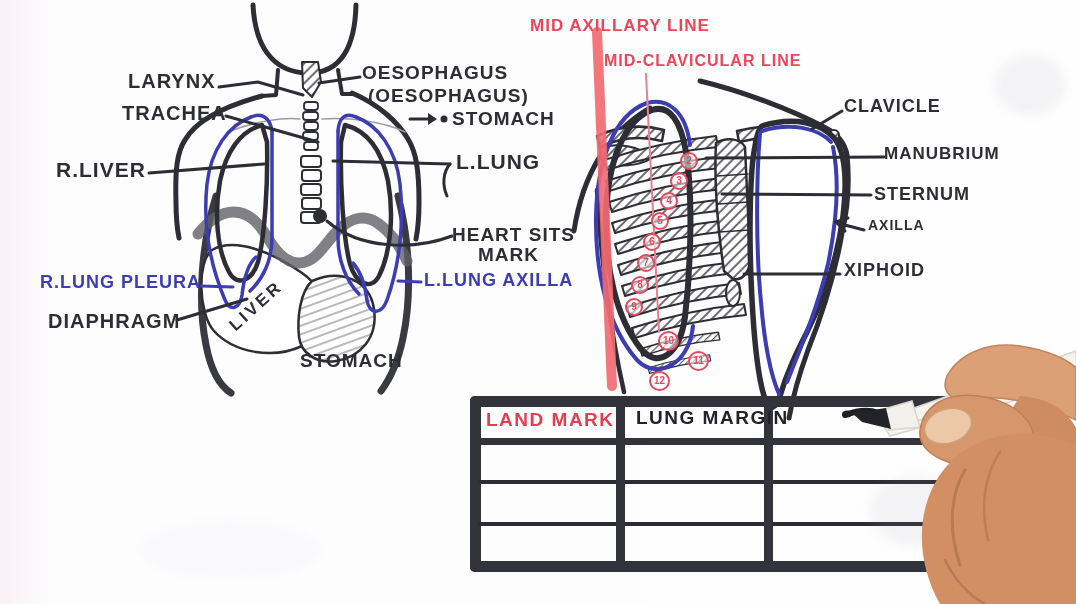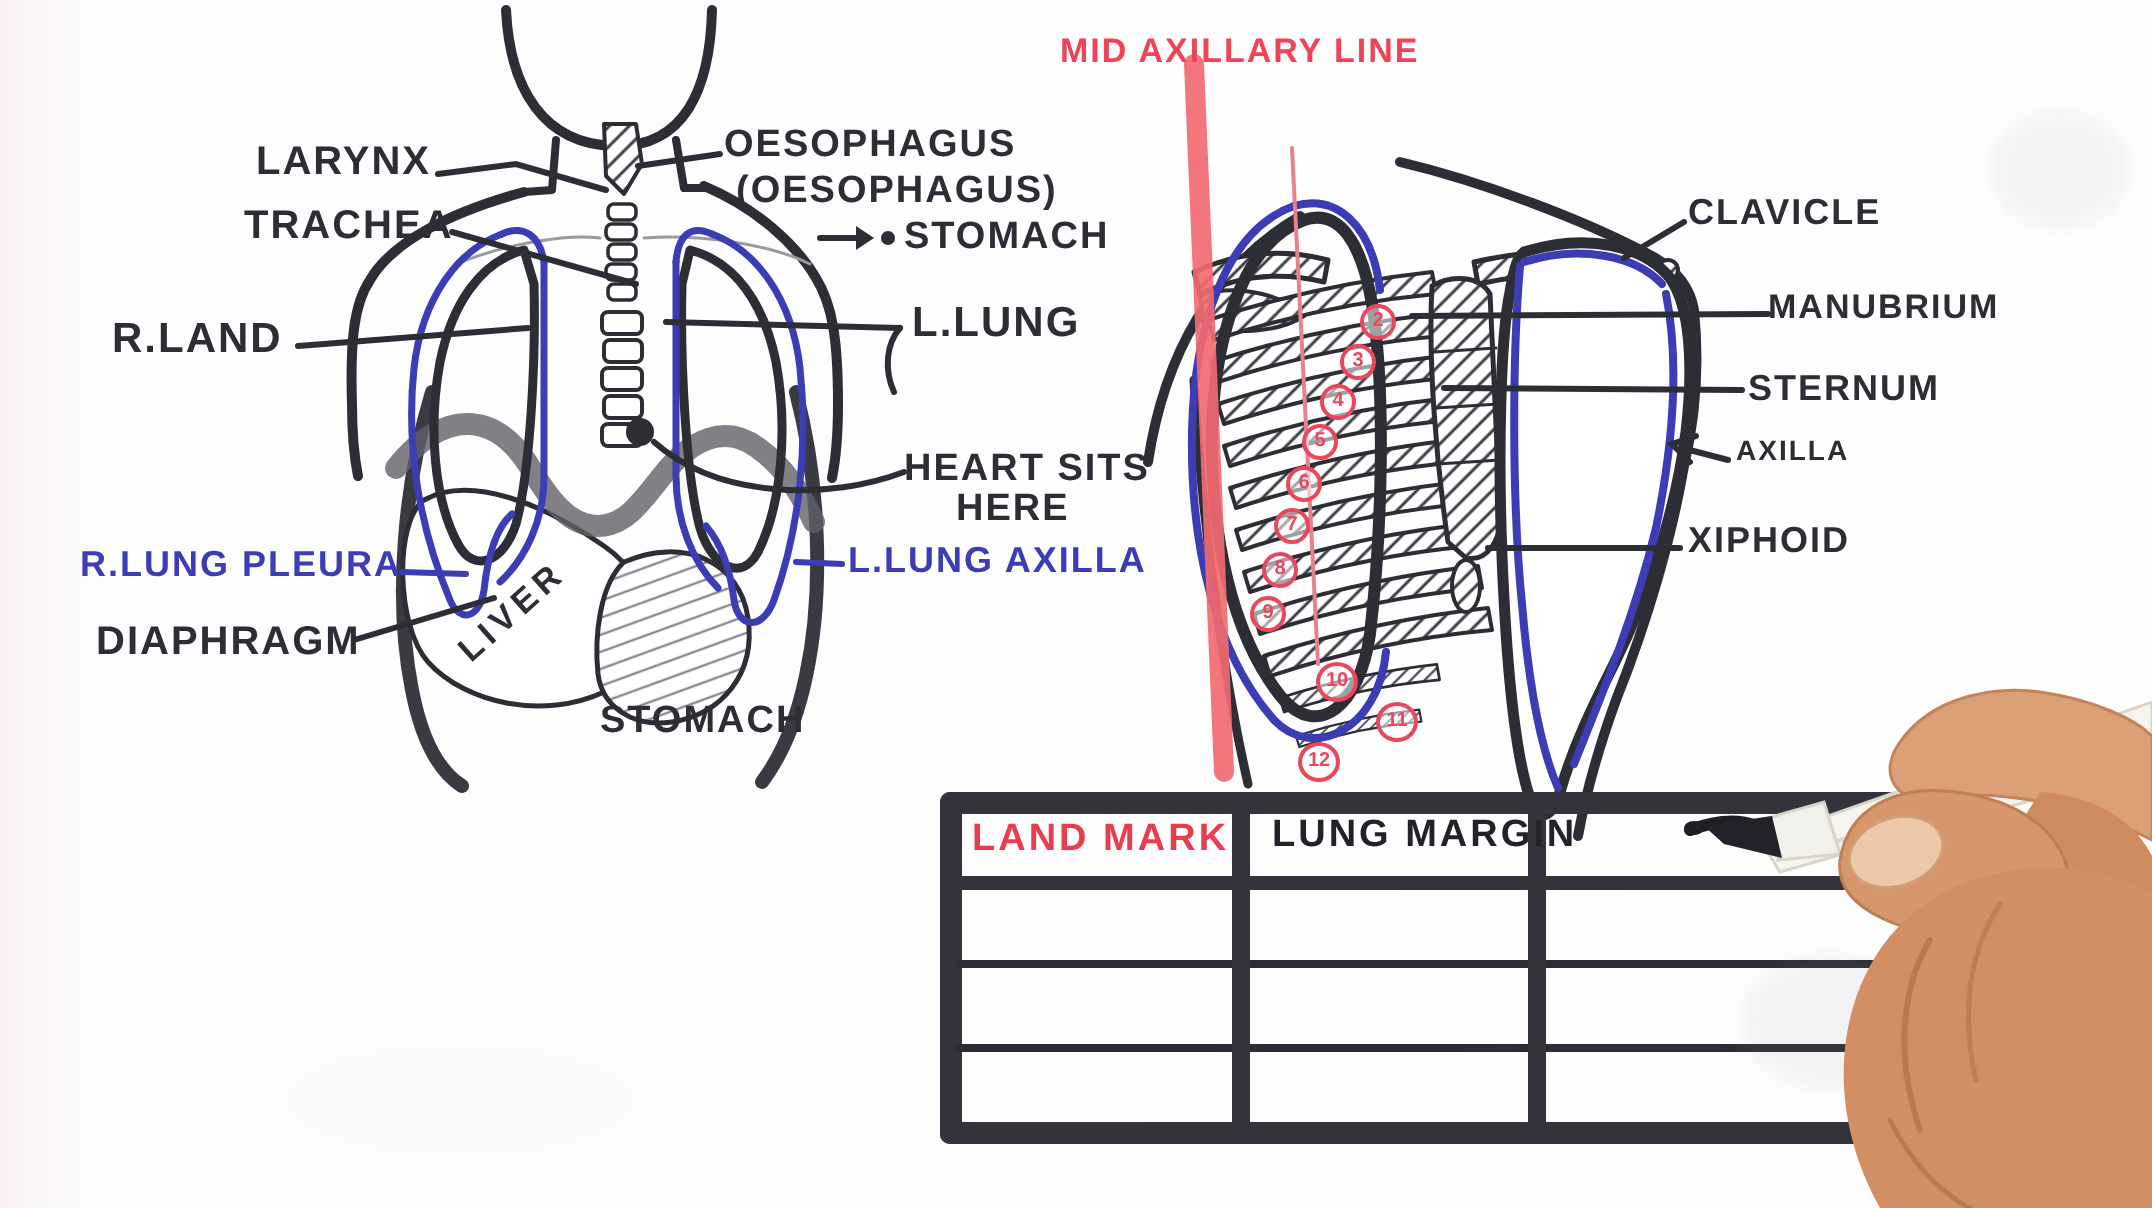--- a/index.html
+++ b/index.html
@@ -177,31 +177,32 @@
       <path d="M848,218 L836,222 L845,231"></path>
       <path d="M840,274 L744,274"></path>
     </g>
   </svg>
 
   <div class="lbl" style="left:128px;top:70px;font-size:20px">LARYNX</div>
   <div class="lbl" style="left:122px;top:102px;font-size:20px">TRACHEA</div>
   <div class="lbl" style="left:362px;top:62px;font-size:19px">OESOPHAGUS</div>
   <div class="lbl" style="left:368px;top:85px;font-size:19px">(OESOPHAGUS)</div>
   <div class="lbl" style="left:452px;top:108px;font-size:19px">STOMACH</div>
-  <div class="lbl" style="left:56px;top:158px;font-size:21px">R.LAND</div>
+  <div class="lbl" style="left:56px;top:158px;font-size:21px">R.LIVER</div>
   <div class="lbl" style="left:456px;top:150px;font-size:21px">L.LUNG</div>
   <div class="lbl" style="left:452px;top:224px;font-size:19px">HEART SITS</div>
-  <div class="lbl" style="left:478px;top:244px;font-size:19px">HERE</div>
+  <div class="lbl" style="left:478px;top:244px;font-size:19px">MARK</div>
   <div class="lbl blue" style="left:40px;top:272px;font-size:18px">R.LUNG PLEURA</div>
   <div class="lbl blue" style="left:424px;top:270px;font-size:18px">L.LUNG AXILLA</div>
   <div class="lbl" style="left:48px;top:310px;font-size:20px">DIAPHRAGM</div>
   <div class="lbl" style="left:232px;top:318px;font-size:17px;letter-spacing:3px;transform:rotate(-42deg);transform-origin:left center">LIVER</div>
   <div class="lbl" style="left:300px;top:350px;font-size:19px">STOMACH</div>
 
   <div class="lbl red" style="left:530px;top:16px;font-size:17px">MID AXILLARY LINE</div>
+  <div class="lbl red" style="left:604px;top:52px;font-size:16px">MID-CLAVICULAR LINE</div>
   <div class="lbl" style="left:844px;top:96px;font-size:18px">CLAVICLE</div>
   <div class="lbl" style="left:884px;top:144px;font-size:17px">MANUBRIUM</div>
   <div class="lbl" style="left:874px;top:184px;font-size:18px">STERNUM</div>
   <div class="lbl" style="left:868px;top:217px;font-size:14px">AXILLA</div>
   <div class="lbl" style="left:844px;top:260px;font-size:18px">XIPHOID</div>
 
   <span class="ribnum" style="left:680px;top:152px">2</span>
   <span class="ribnum" style="left:670px;top:172px">3</span>
   <span class="ribnum" style="left:660px;top:192px">4</span>
   <span class="ribnum" style="left:651px;top:212px">5</span>

